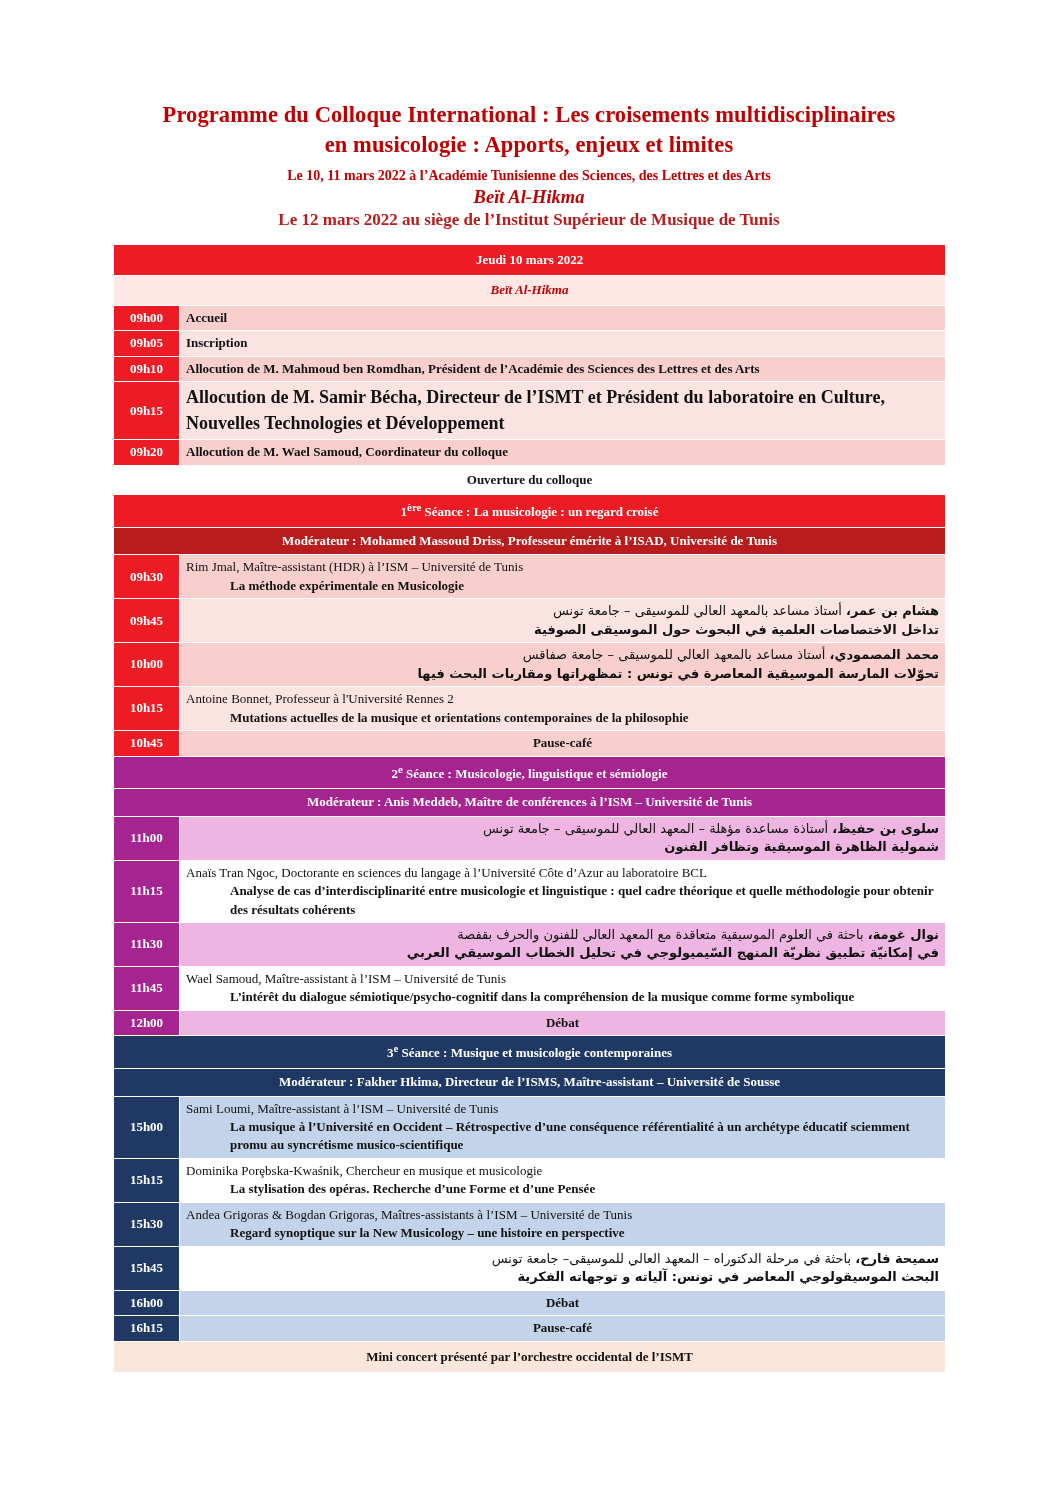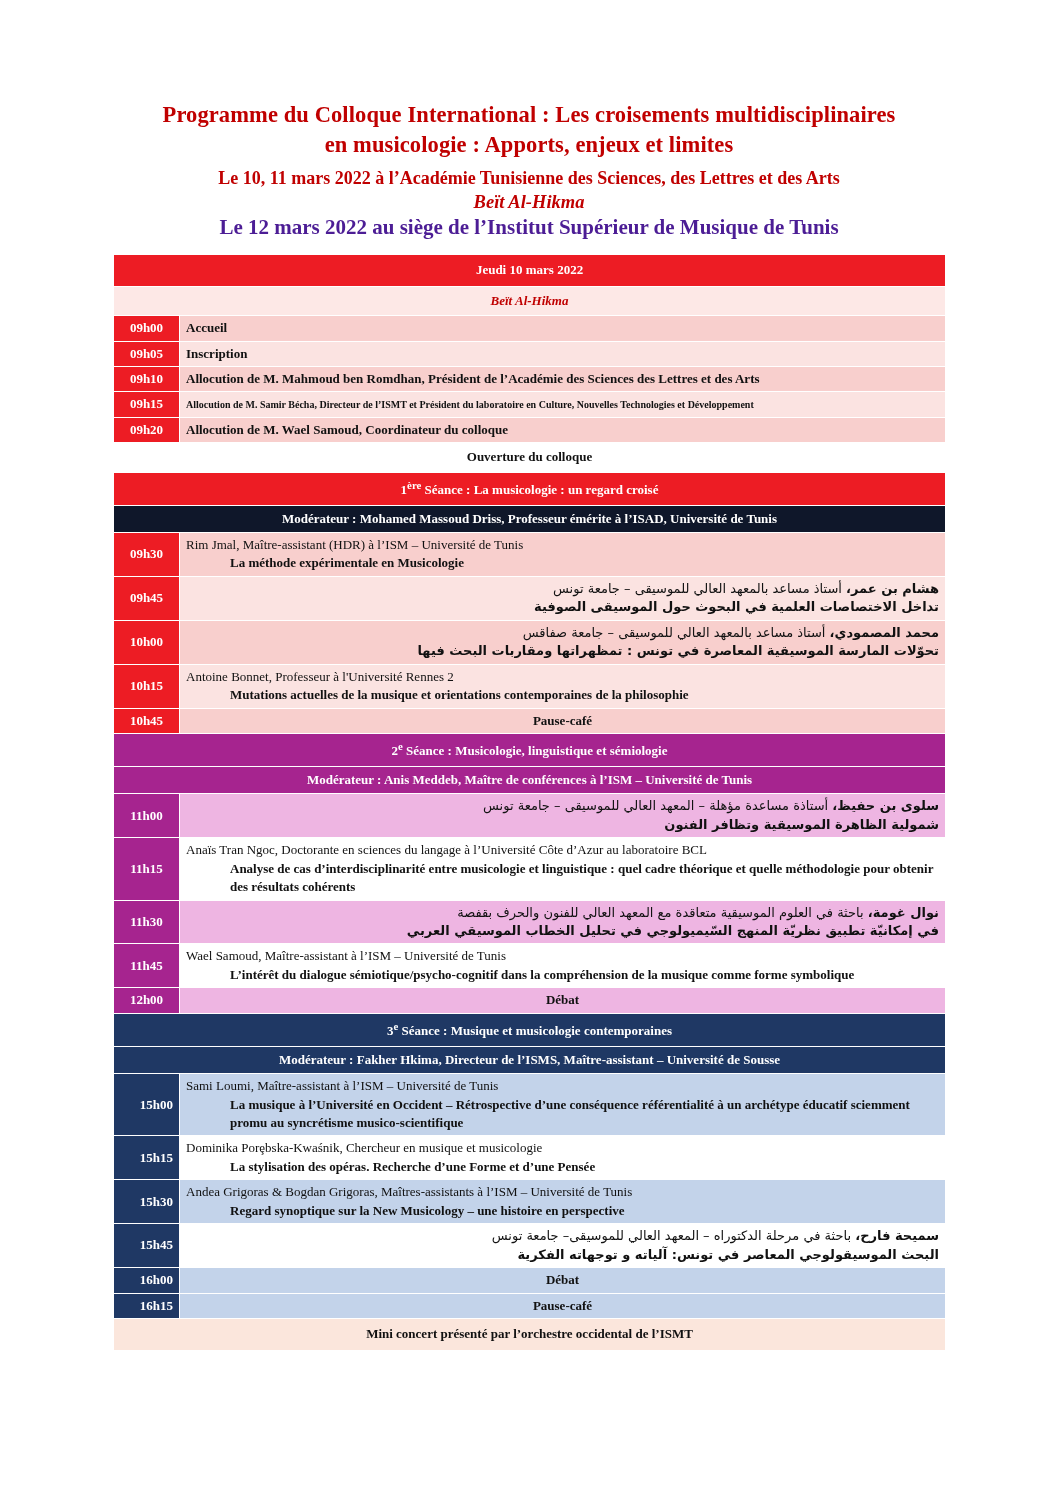--- a/index.html
+++ b/index.html
@@ -25,36 +25,36 @@
   .title-main {
     font-family: "Liberation Serif", serif;
     font-weight: bold;
     font-size: 22.5px;
     line-height: 1.35;
     color: #c00000;
     letter-spacing: 0.1px;
   }
   .title-sub1 {
     font-weight: bold;
-    font-size: 18px;
+    font-size: 14px;
     color: #c00000;
     margin-top: 6px;
     line-height: 1.3;
   }
   .title-sub2 {
     font-weight: bold;
     font-style: italic;
     font-size: 18.5px;
     color: #c00000;
     margin-top: 2px;
   }
   .title-sub3 {
     font-weight: bold;
-    font-size: 21px;
-    color: #4c1d95;
+    font-size: 17px;
+    color: #b91c1c;
     margin-top: 2px;
   }
 
   table.schedule {
     border-collapse: collapse;
     width: 832px;
     margin: 0 auto;
     table-layout: fixed;
   }
   table.schedule td {
@@ -97,21 +97,21 @@
   .s1-row-alt { background: #fbe3e1; }
   .s1-head {
     background: #ed1c24;
     color: #ffffff;
     text-align: center;
     font-weight: bold;
     font-size: 16.5px;
     padding: 5px 4px !important;
   }
   .s1-mod {
-    background: #0f172a;
+    background: #b91c1c;
     color: #ffffff;
     text-align: center;
     font-weight: bold;
     font-size: 13.5px;
     padding: 4px !important;
   }
   .s1-center {
     background: #f8cfcd;
     text-align: center;
     font-weight: bold;
@@ -172,21 +172,21 @@
     text-align: center;
     font-weight: bold;
     font-size: 13.5px;
     padding: 4px !important;
   }
   .s3-time {
     background: #1f3864;
     color: #ffffff;
     font-weight: bold;
     font-size: 13.5px;
-    text-align: right;
+    text-align: center;
   }
   .s3-row { background: #c3d3ea; }
   .s3-row-alt { background: #ffffff; }
   .s3-center {
     background: #c3d3ea;
     text-align: center;
     font-weight: bold;
   }
   .concert {
     background: #fbe6dc;
@@ -245,21 +245,21 @@
       <tr>
         <td class="s1-time">09h05</td>
         <td class="s1-row-alt" style="font-weight:bold;margin-left:47px;">Inscription</td>
       </tr>
       <tr>
         <td class="s1-time">09h10</td>
         <td class="s1-row" style="font-weight:bold;">Allocution de M. Mahmoud ben Romdhan, Président de l’Académie des Sciences des Lettres et des Arts</td>
       </tr>
       <tr>
         <td class="s1-time">09h15</td>
-        <td class="s1-row-alt" style="font-weight:bold; font-size:10px;">Allocution de M. Samir Bécha, Directeur de l’ISMT et Président du laboratoire en Culture, Nouvelles Technologies et Développement</td>
+        <td class="s1-row-alt" style="font-weight:bold; font-size:18px;">Allocution de M. Samir Bécha, Directeur de l’ISMT et Président du laboratoire en Culture, Nouvelles Technologies et Développement</td>
       </tr>
       <tr>
         <td class="s1-time">09h20</td>
         <td class="s1-row" style="font-weight:bold;">Allocution de M. Wael Samoud, Coordinateur du colloque</td>
       </tr>
       <tr>
         <td class="open-row" colspan="2">Ouverture du colloque</td>
       </tr>
 
       <tr>

